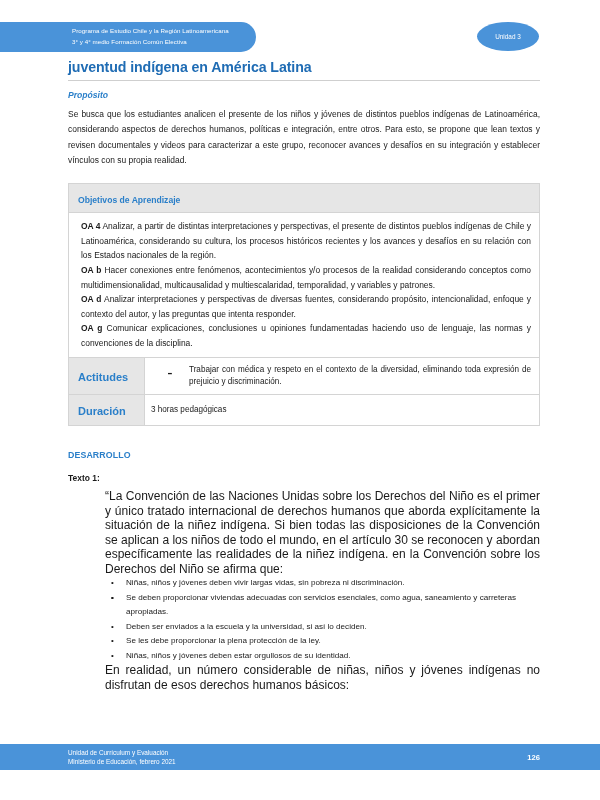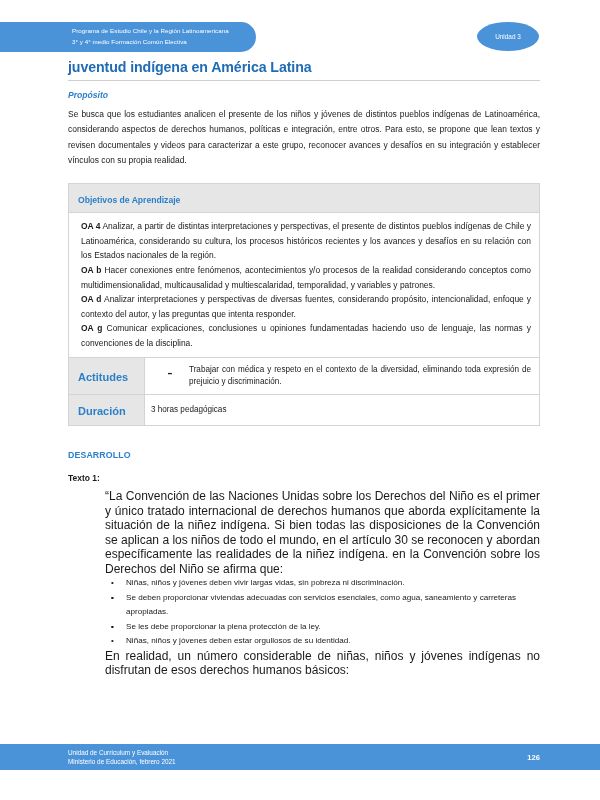--- a/index.html
+++ b/index.html
@@ -292,21 +292,21 @@
   <div id="desarrollo-block">
     <div id="desarrollo-heading">DESARROLLO</div>
     <p id="texto1-label">Texto 1:</p>
 
     <div id="quote-block">
       <p class="quote-par">“La Convención de las Naciones Unidas sobre los Derechos del Niño es el primer y único tratado internacional de derechos humanos que aborda explícitamente la situación de la niñez indígena. Si bien todas las disposiciones de la Convención se aplican a los niños de todo el mundo, en el artículo 30 se reconocen y abordan específicamente las realidades de la niñez indígena. en la Convención sobre los Derechos del Niño se afirma que:</p>
       <ul id="quote-list">
         <li><span class="bullet">•</span><span>Niñas, niños y jóvenes deben vivir largas vidas, sin pobreza ni discriminación.</span></li>
         <li><span class="bullet">•</span></li>
         <li><span class="bullet">•</span><span>Se deben proporcionar viviendas adecuadas con servicios esenciales, como agua, saneamiento y  carreteras apropiadas.</span></li>
-        <li><span class="bullet">•</span></li>
+        <li><span class="bullet">•</span><span>Deben ser enviados a la escuela y la universidad, si así lo deciden.</span></li>
         <li><span class="bullet">•</span><span>Se les debe proporcionar la plena protección de la ley.</span></li>
         <li><span class="bullet">•</span><span>Niñas, niños y jóvenes deben estar orgullosos de su identidad.</span></li>
       </ul>
       <p class="quote-par">En realidad, un número considerable de niñas, niños y jóvenes indígenas no disfrutan de esos derechos humanos básicos:</p>
     </div>
   </div>
 
 </div>
 
 <div id="doc-footer">

